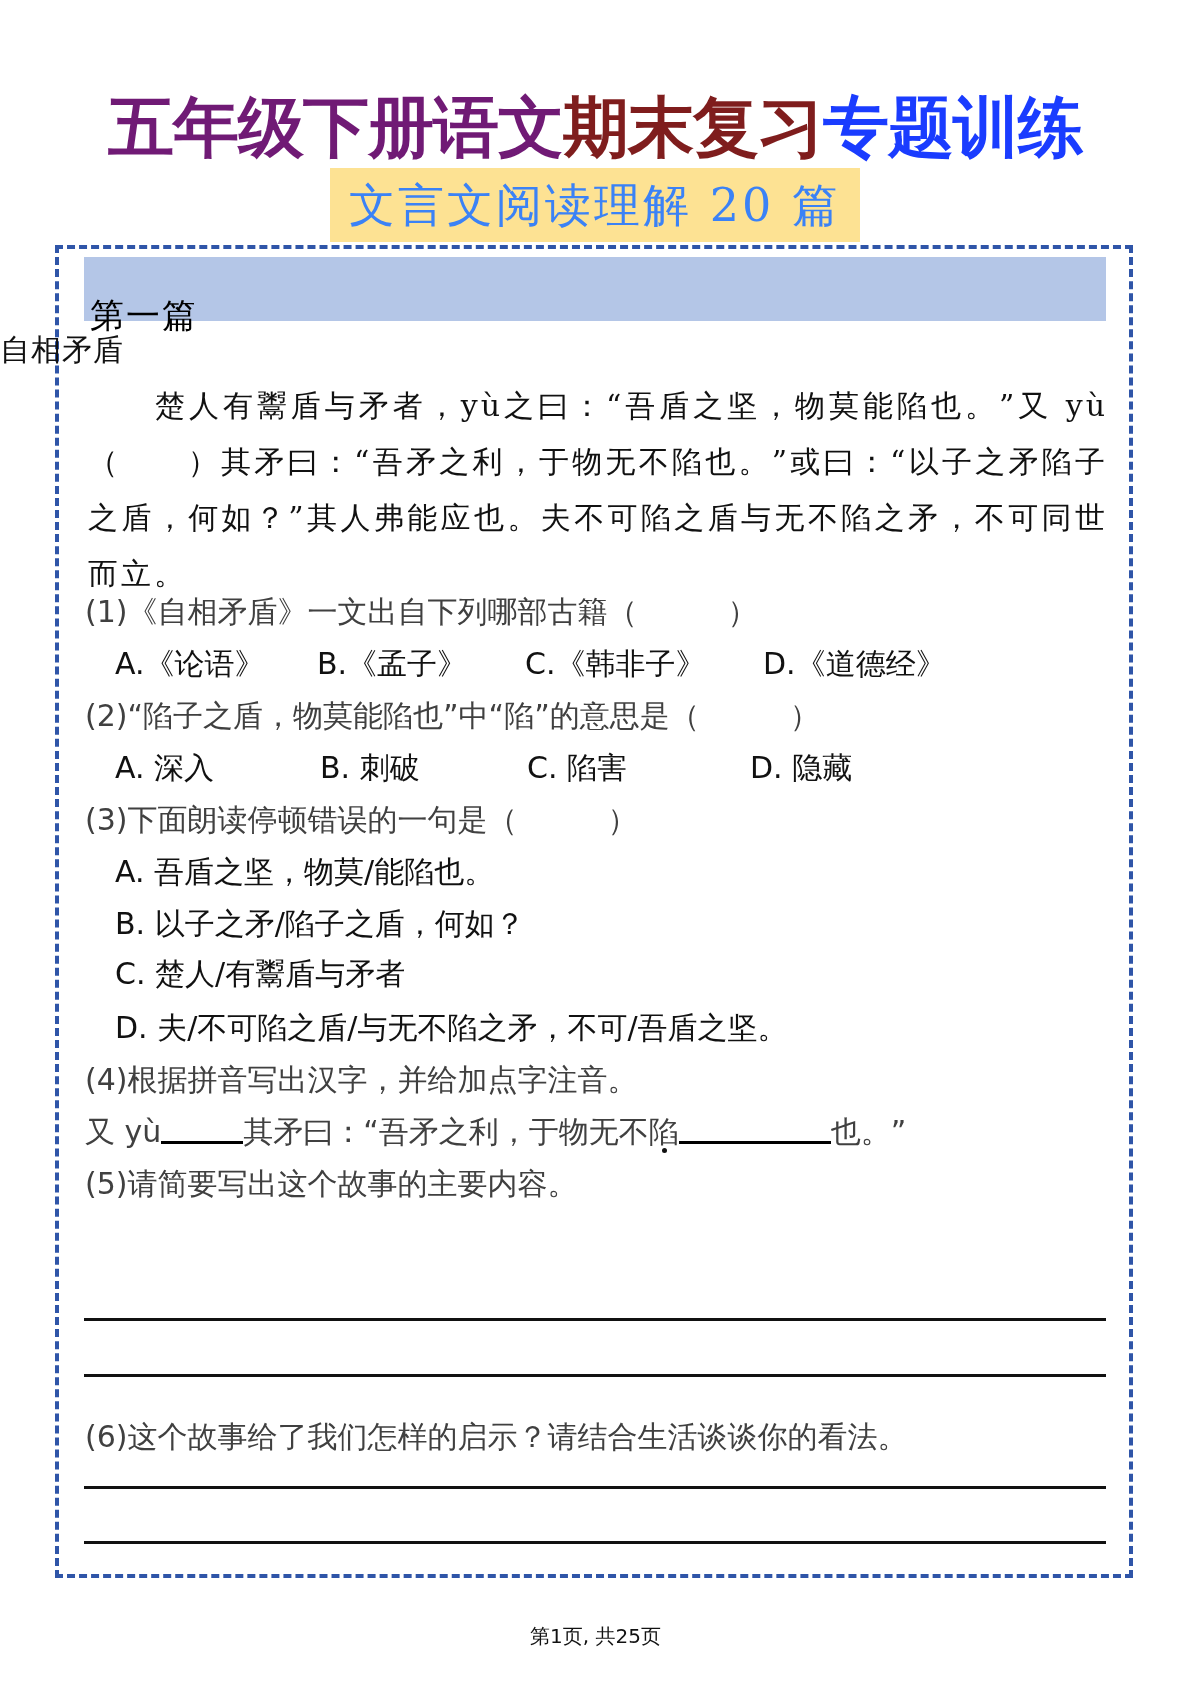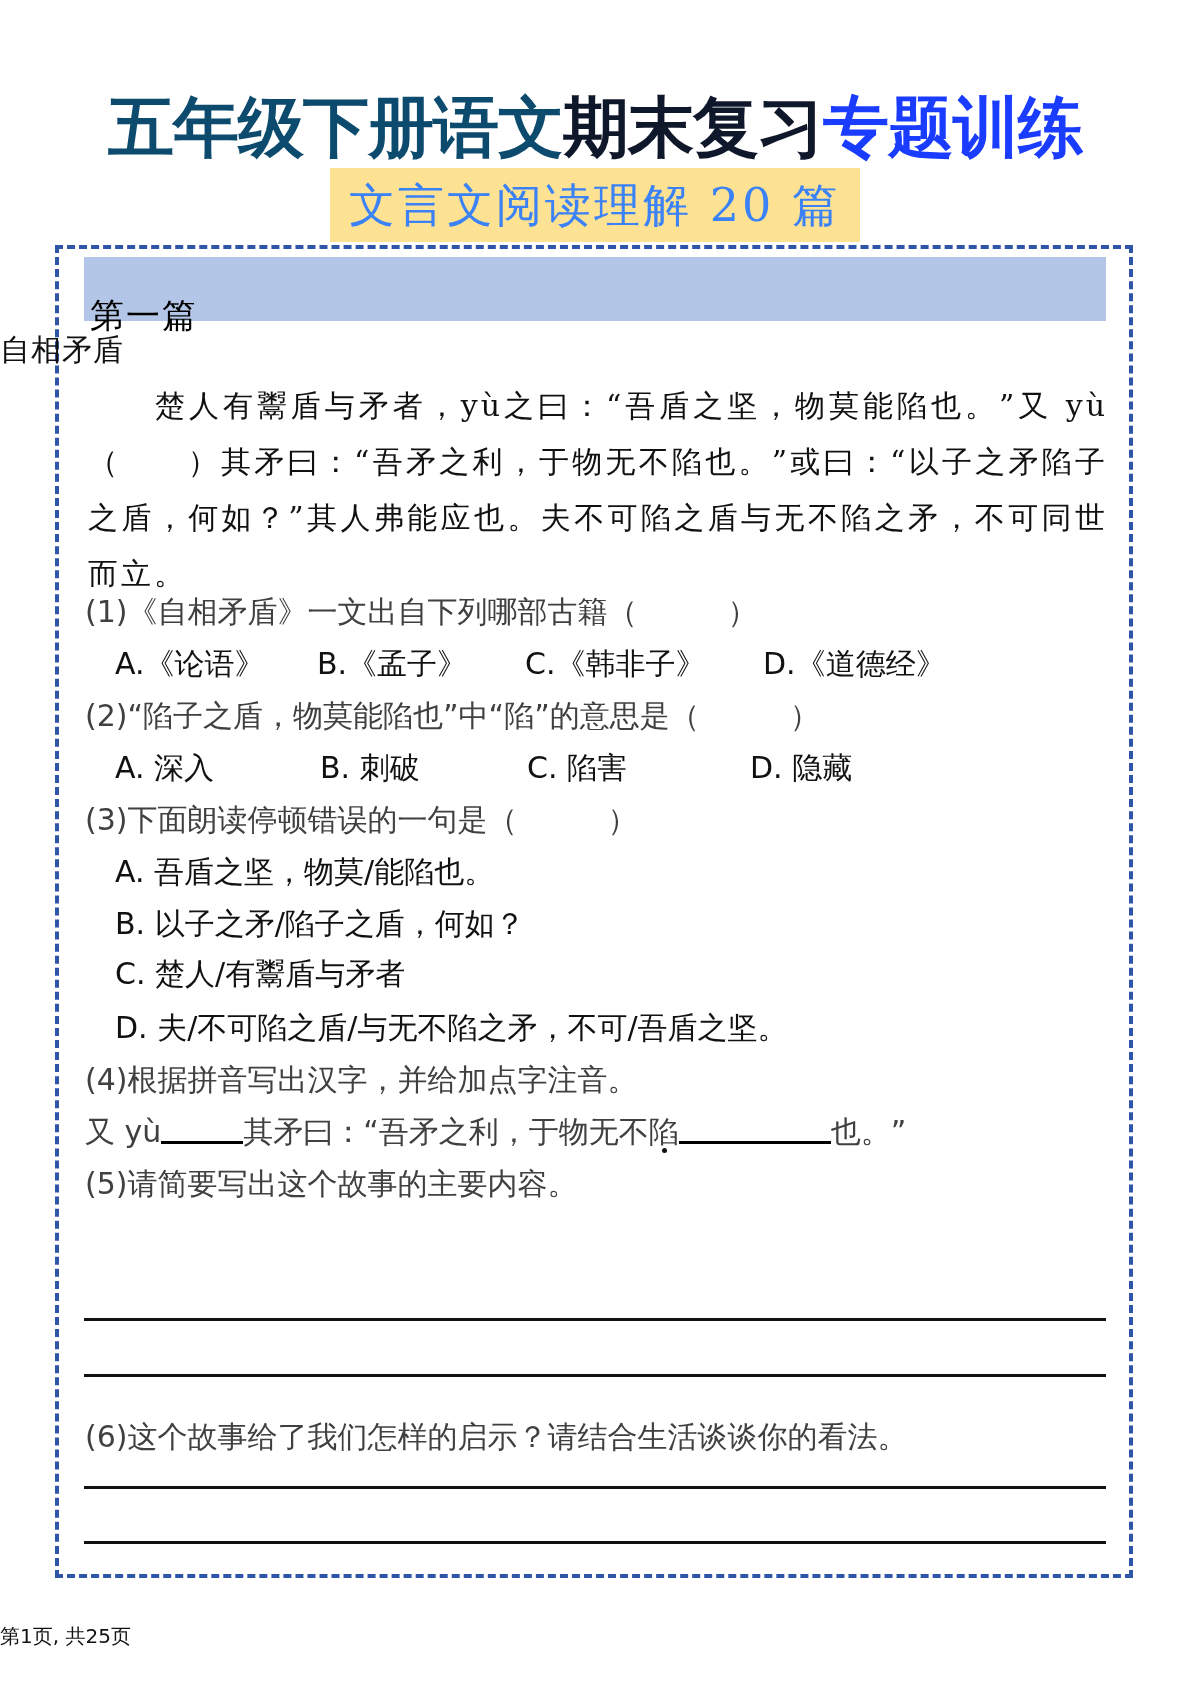--- a/index.html
+++ b/index.html
@@ -7,22 +7,22 @@
       width: 1191px; height: 1684px; position: relative; overflow: hidden;
       font-family: "DejaVu Serif", "Liberation Serif", serif;
       color: #111;
     }
     .title {
       position: absolute; top: 78px; left: 0; width: 1191px;
       text-align: center; font-family: "DejaVu Sans", "Liberation Sans", sans-serif;
       font-weight: bold; font-size: 66px; line-height: 100px; letter-spacing: -1px;
       white-space: nowrap;
     }
-    .title .t-black { color: #0c4a6e; }
-    .title .t-red { color: #0f172a; }
+    .title .t-black { color: #701a75; }
+    .title .t-red { color: #7f1d1d; }
     .title .t-blue { color: #1a3cff; }
     .subtitle-band {
       position: absolute; top: 168px; left: 330px; width: 530px; height: 74px;
       background: #fde293;
     }
     .subtitle {
       position: absolute; top: 168px; left: 330px; width: 530px; height: 74px;
       text-align: center; font-family: "DejaVu Serif", "Liberation Serif", serif;
       font-size: 46px; line-height: 74px; letter-spacing: 3px; color: #3b82f6;
     }
@@ -66,21 +66,21 @@
     .dotted { position: relative; }
     .dotted::after {
       content: ""; position: absolute; left: 50%; bottom: -4px; width: 5px; height: 5px;
       margin-left: -2px; border-radius: 50%; background: #111;
     }
     .answer-line {
       position: absolute; left: 84px; width: 1022px; height: 0;
       border-top: 3px solid #111;
     }
     .footer {
-      position: absolute; top: 1622px; left: 0; width: 1191px; text-align: left;
+      position: absolute; top: 1622px; left: 0; width: 1191px; text-align: center;
       font-family: "DejaVu Sans", "Liberation Sans", sans-serif;
       font-size: 20px; line-height: 28px; color: #111;
     }
   </style>
 </head>
 <body>
 
 <div class="title">
   <span class="t-black">五年级下册语文</span><span class="t-red">期末复习</span><span class="t-blue">专题训练</span>
 </div>

